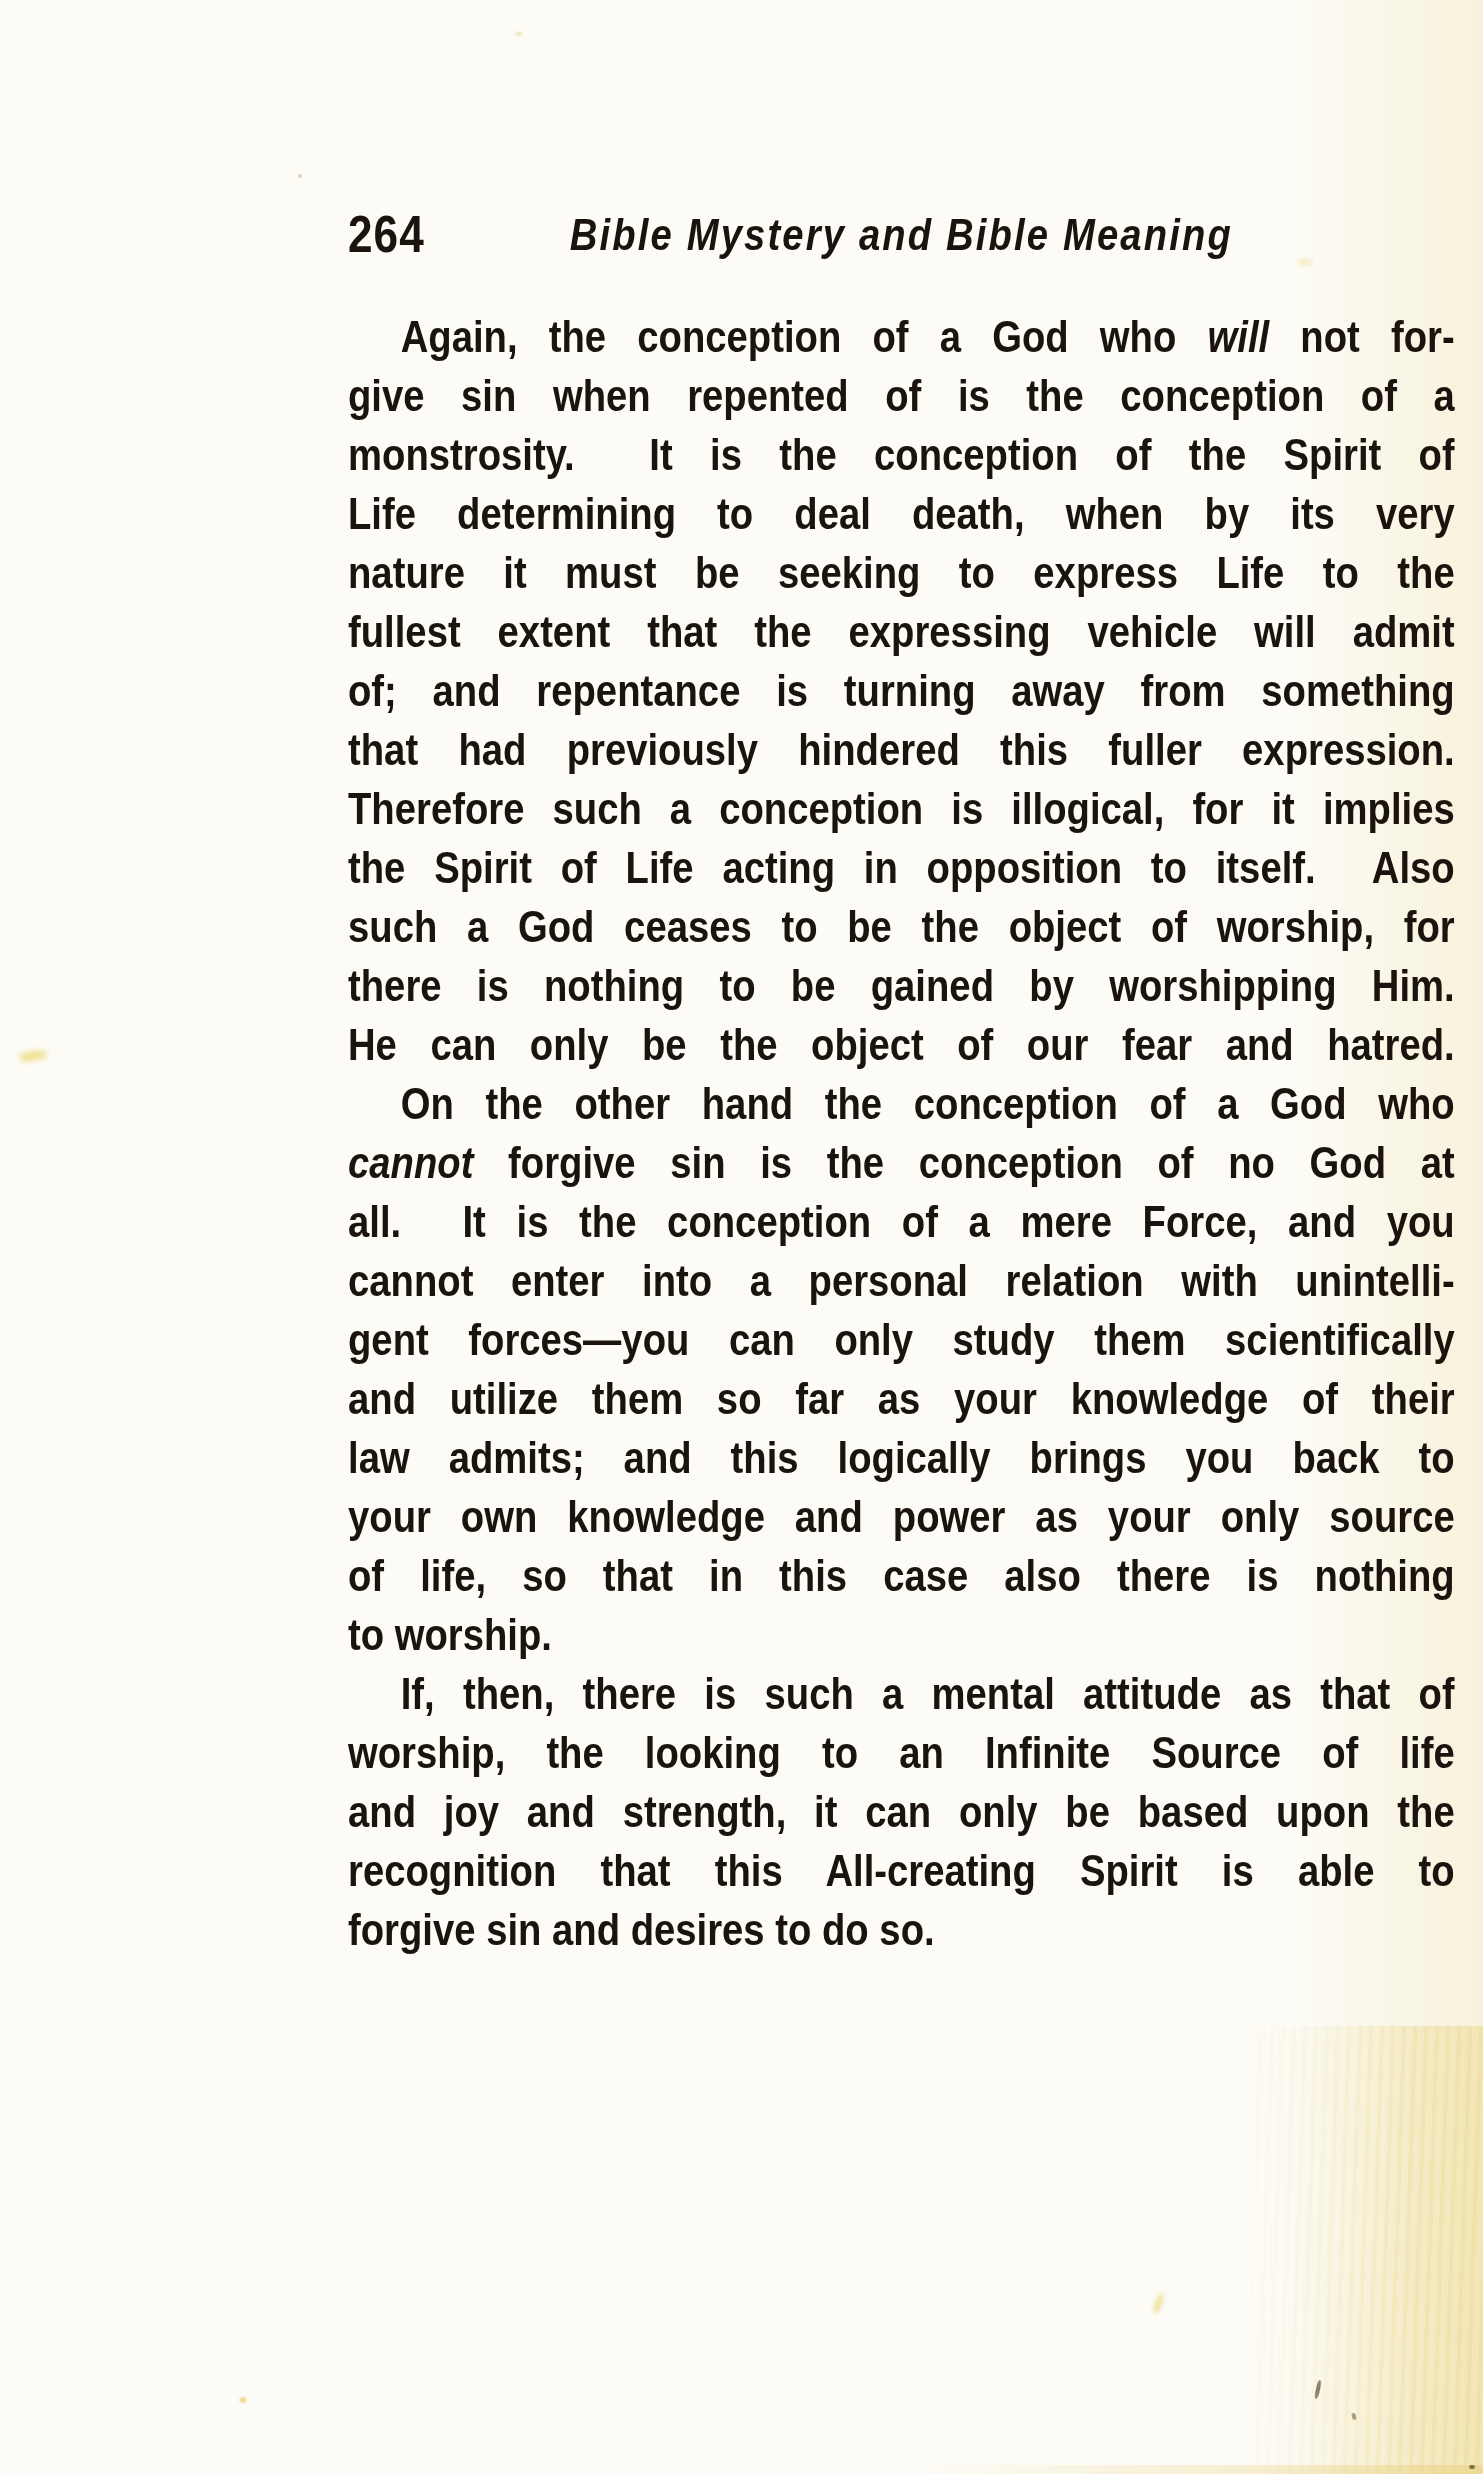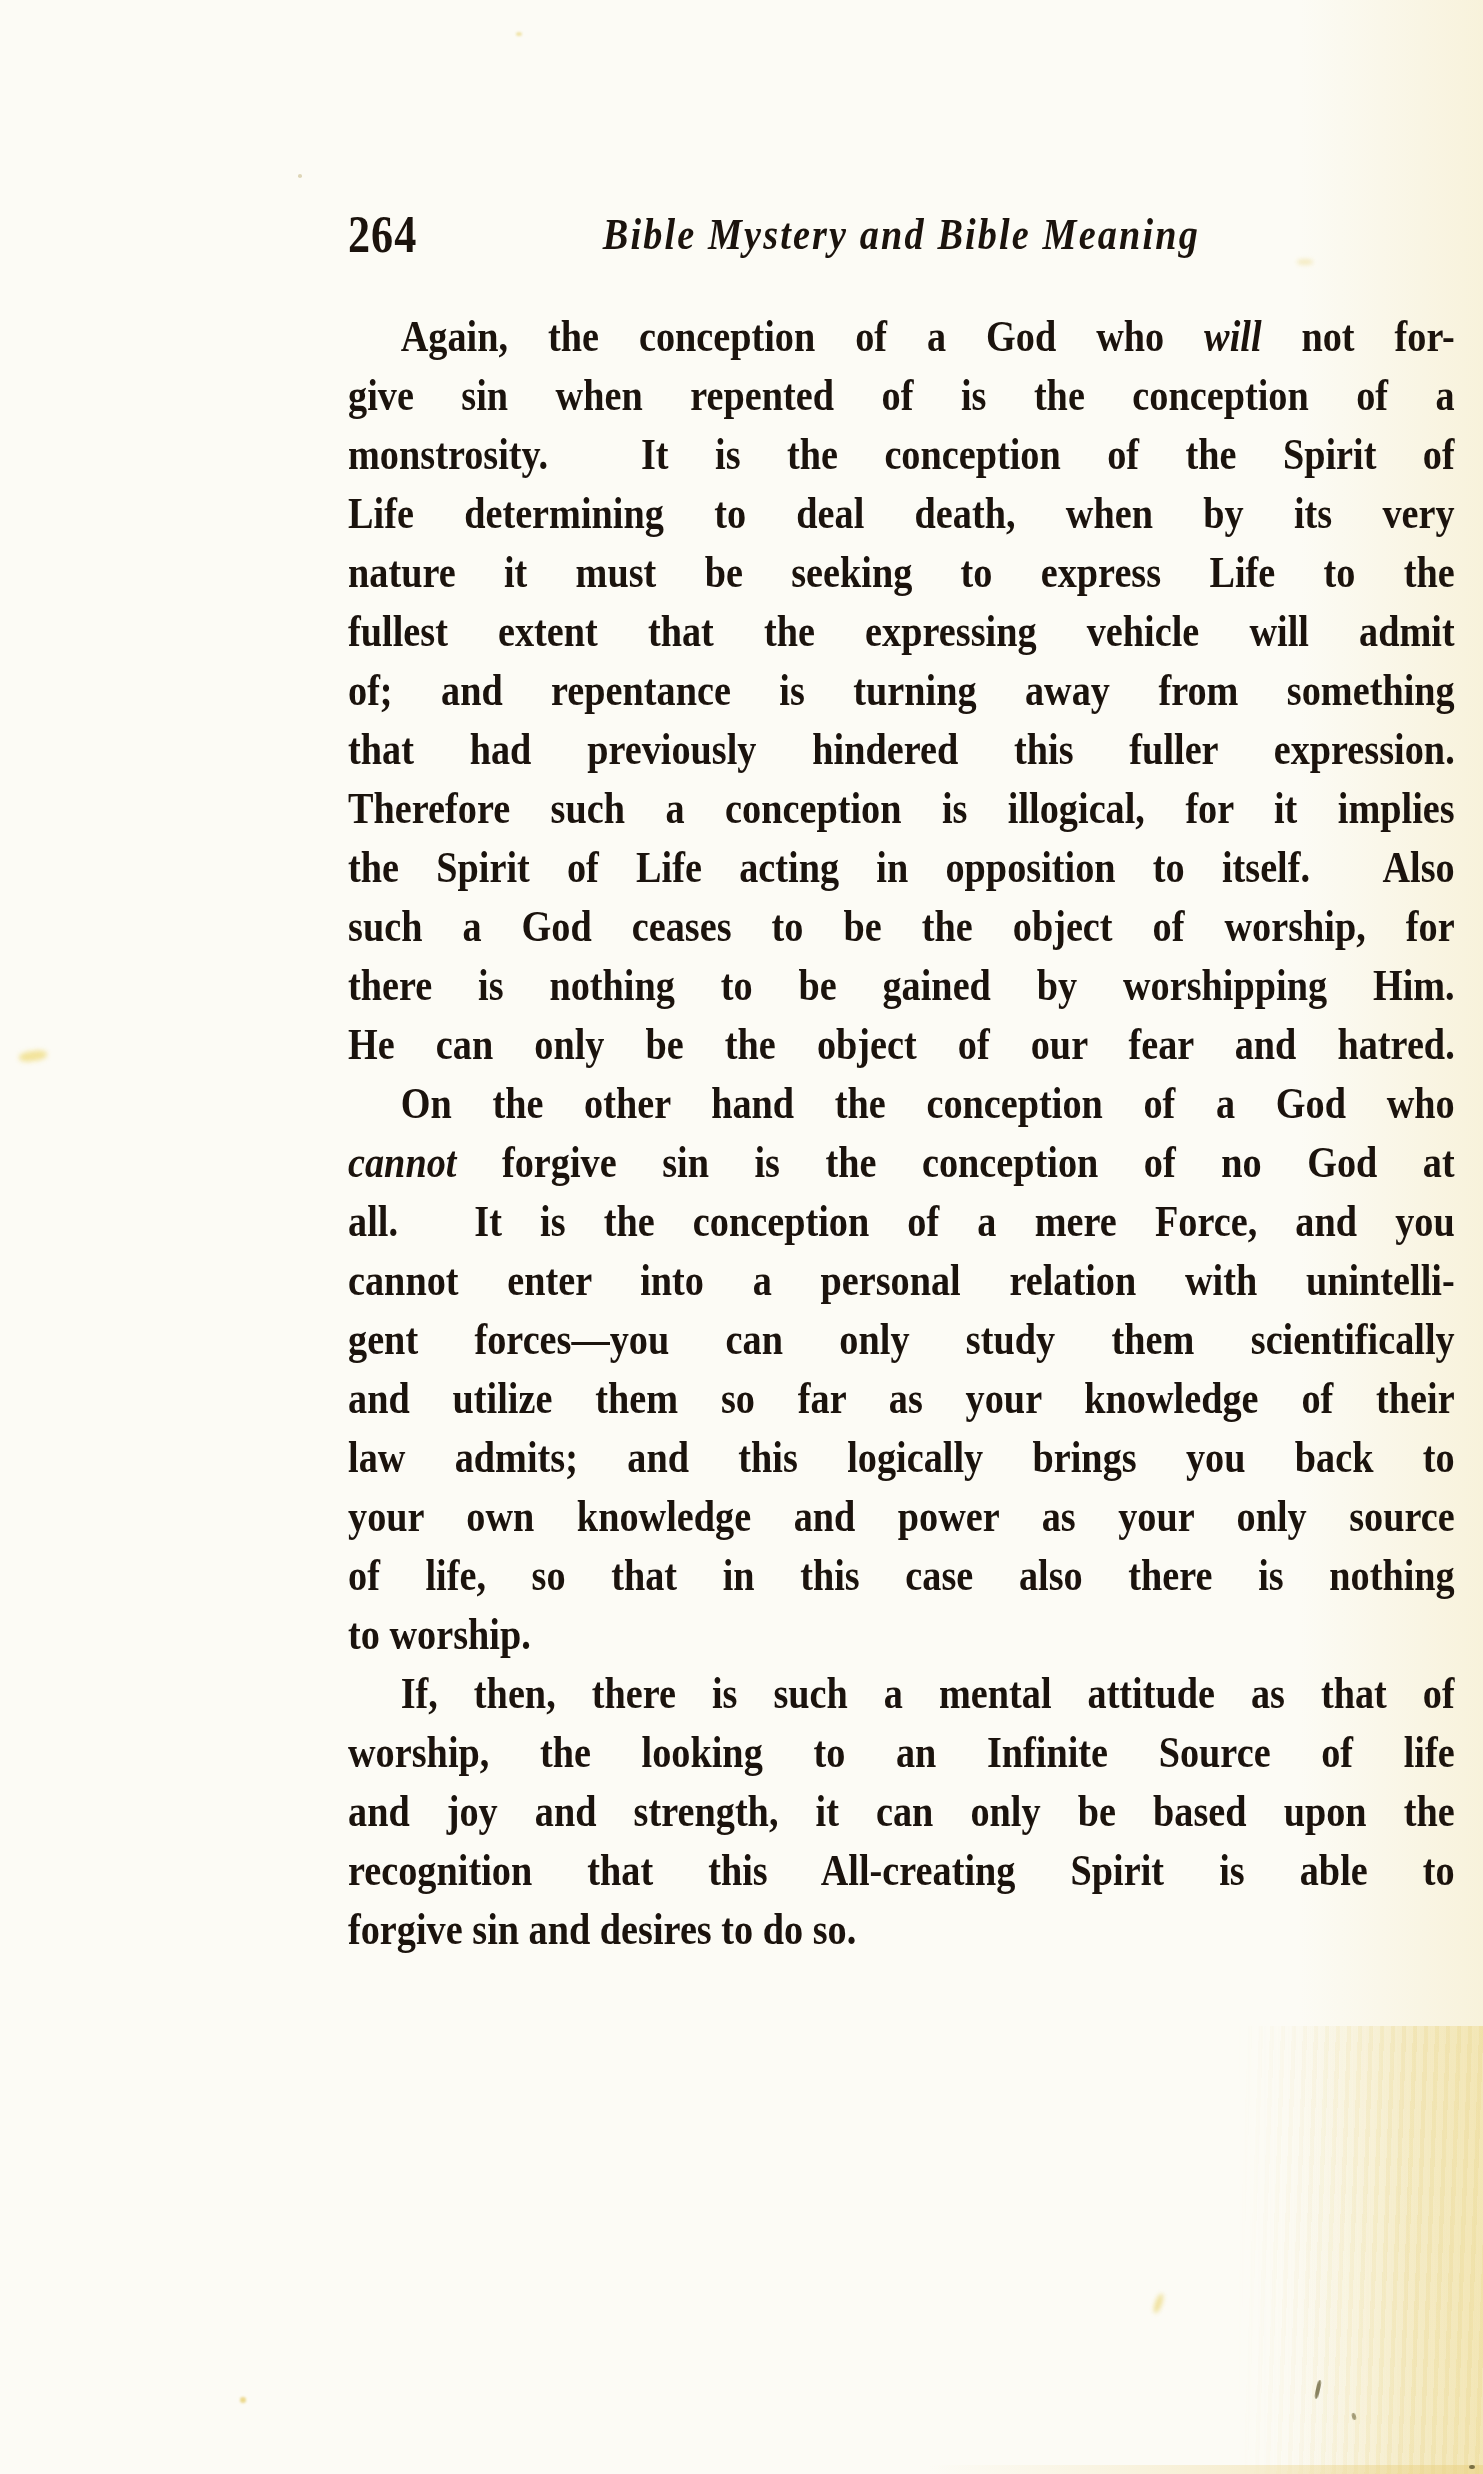--- a/index.html
+++ b/index.html
@@ -6,21 +6,21 @@
     --bg:#fcfbf5;
     --ink:#1b130d;
     --tint:#f3e9c1;
   }
   html,body{margin:0;padding:0;background:#d8d5cc;}
   .page{
     position:relative;
     width:1484px;height:2475px;
     background:var(--bg);
     overflow:hidden;
-    font-family:Liberation Serif, serif;
+    font-family:Liberation Sans, sans-serif;
     color:var(--ink);
   }
   
   .tint-right{
     position:absolute;right:0;top:0;width:185px;height:2475px;
     background:linear-gradient(to right, rgba(243,233,193,0), rgba(243,233,193,.50));
     pointer-events:none;
   }
   .tint-right-strong{
     position:absolute;right:0;top:2026px;width:247px;height:448px;

